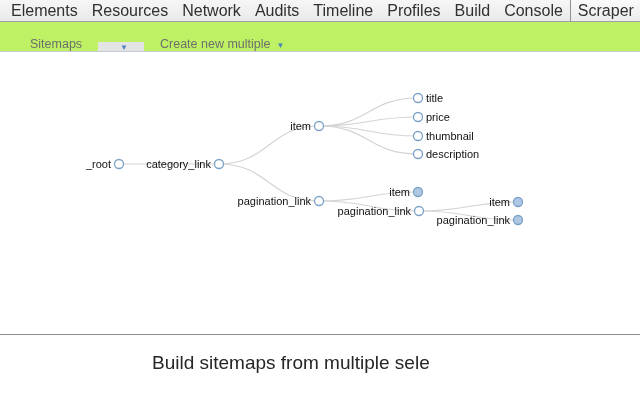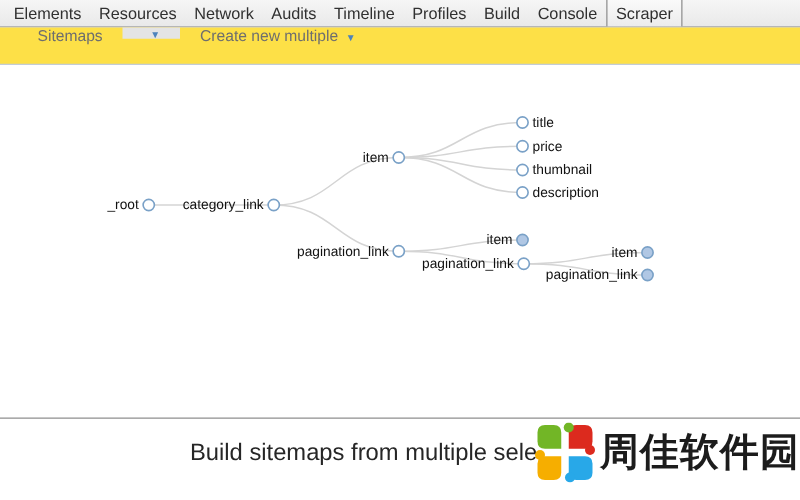--- a/index.html
+++ b/index.html
@@ -16,37 +16,37 @@
     background:linear-gradient(#f6f6f6,#e9e9e9);
     border-bottom:1px solid #a0a0a0;
     display:flex;
     align-items:stretch;
     list-style:none;
     padding-left:4px;
   }
   .devtools-tab {
     display:flex; align-items:center;
     padding:0 7px;
-    font-size:13px;
+    font-size:16px;
     color:#303030;
     cursor:default;
     white-space:nowrap;
   }
   .devtools-tab.selected {
     background:linear-gradient(#fafafa,#ececec);
     border-left:1px solid #8f8f8f;
     border-right:1px solid #8f8f8f;
   }
   
   .scraper-toolbar {
     height:30px;
-    background:#fde047;
+    background:#bef264;
     border-bottom:1px solid #c3ccd6;
     display:flex;
-    align-items:flex-start;
+    align-items:flex-end;
     padding-left:14px;
   }
   .toolbar-btn {
     display:flex; align-items:center;
     padding:0 16px;
     font-size:12.5px;
     color:#6e6e6e;
     white-space:nowrap;
     cursor:default;
   }
@@ -164,26 +164,13 @@
       <text class="tree-node-label" y="162.5" x="411" text-anchor="end">pagination_link</text>
       <circle cx="518" cy="150" r="4.5" class="tree-node-circle" fill="#b0c7e4"></circle>
       <text class="tree-node-label" y="153.5" x="510" text-anchor="end">item</text>
       <circle cx="518" cy="168" r="4.5" class="tree-node-circle" fill="#b0c7e4"></circle>
       <text class="tree-node-label" y="171.5" x="510" text-anchor="end">pagination_link</text>
     </svg>
 </div>
 
 <div class="banner">
   <div class="banner-text">Build sitemaps from multiple sele</div>
-  <div class="site-logo">
-    <svg class="logo-icon" viewBox="0 0 48 48">
-      <path id="petalGreen" d="M21 21 L8 21 Q2 21 2 15 L2 8 Q2 2 8 2 L15 2 Q21 2 21 8 Z" fill="#72b626"></path>
-      <path id="petalRed" d="M27 21 L27 8 Q27 2 33 2 L40 2 Q46 2 46 8 L46 15 Q46 21 40 21 Z" fill="#dc2a1e"></path>
-      <path id="petalYellow" d="M21 27 L21 40 Q21 46 15 46 L8 46 Q2 46 2 40 L2 33 Q2 27 8 27 Z" fill="#f6ae00"></path>
-      <path id="petalBlue" d="M27 27 L40 27 Q46 27 46 33 L46 40 Q46 46 40 46 L33 46 Q27 46 27 40 Z" fill="#28a8e8"></path>
-      <circle id="dotGreen" cx="27" cy="4" r="4" fill="#72b626"></circle>
-      <circle id="dotRed" cx="44" cy="22" r="4" fill="#dc2a1e"></circle>
-      <circle id="dotYellow" cx="4" cy="26" r="4" fill="#f6ae00"></circle>
-      <circle id="dotBlue" cx="28" cy="44" r="4" fill="#28a8e8"></circle>
-    </svg>
-    <span class="logo-text">周佳软件园</span>
-  </div>
 </div>
 
 </body></html>

